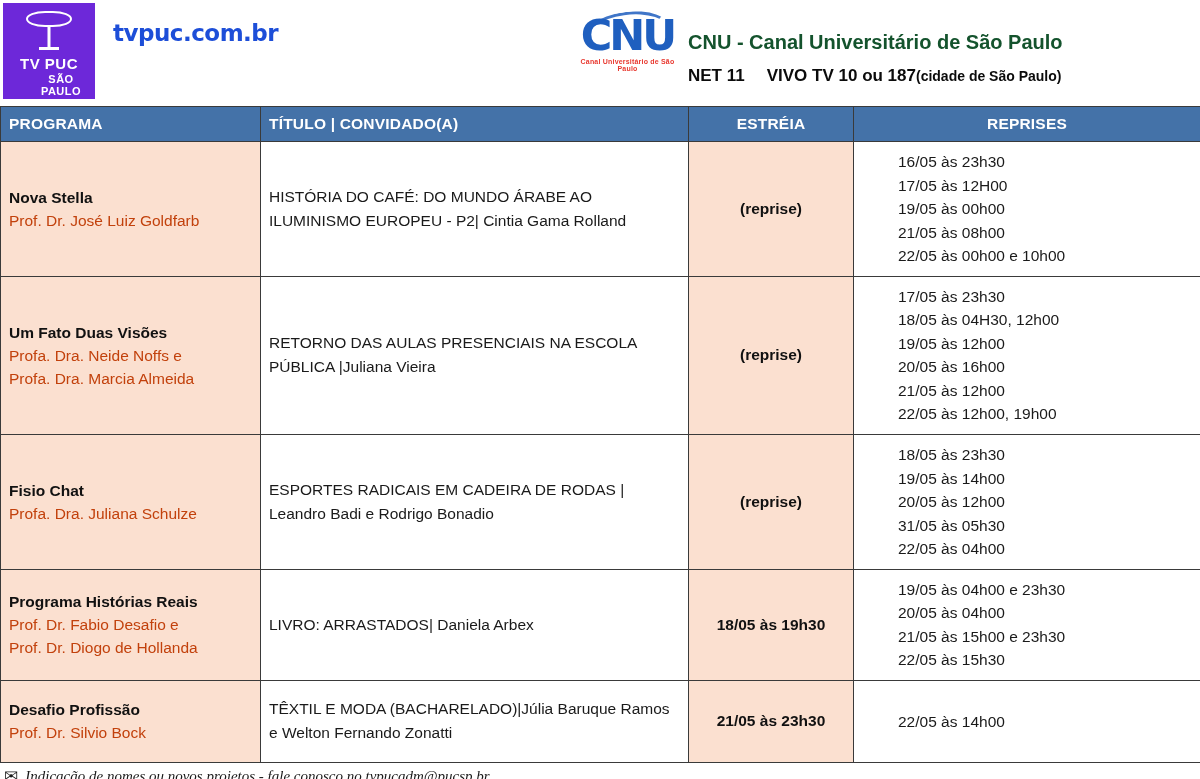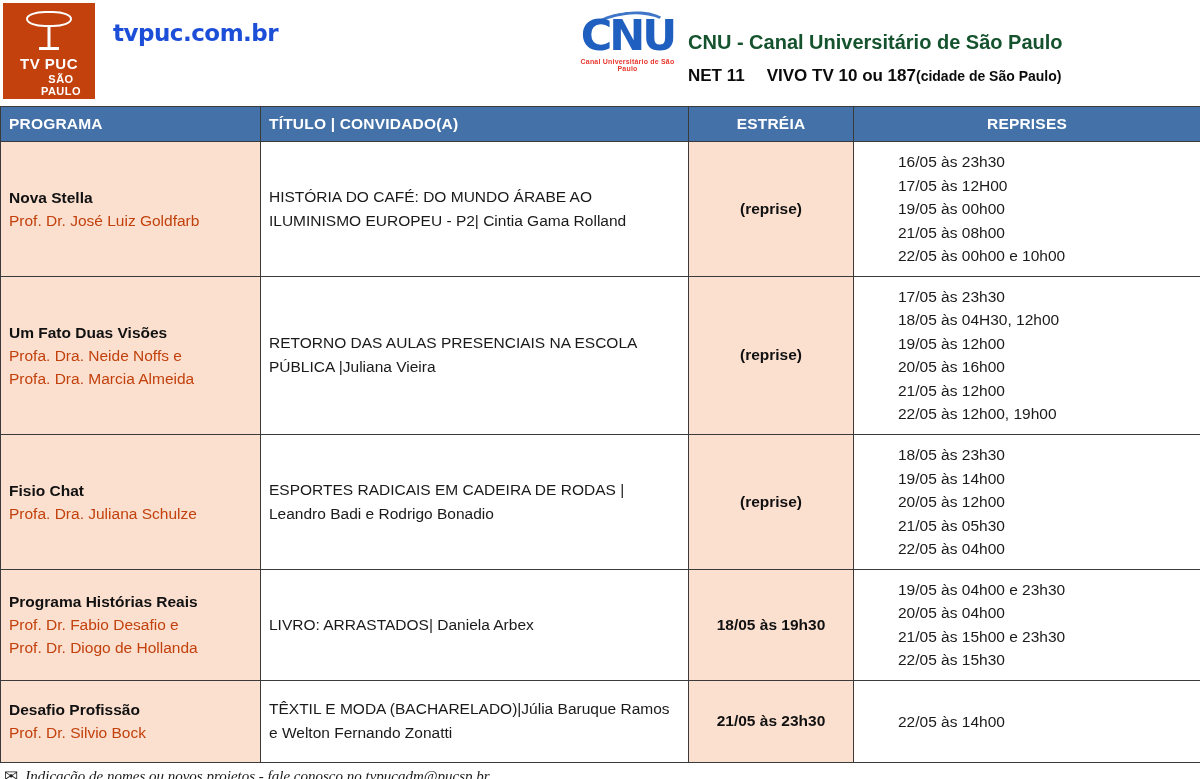--- a/index.html
+++ b/index.html
@@ -20,21 +20,21 @@
   .header {
     position: relative;
     height: 106px;
     display: flex;
     align-items: flex-start;
     border-bottom: 0;
   }
   .logo-tvpuc {
     width: 92px; height: 96px;
     margin: 3px 0 0 3px;
-    background: #c2410c;
+    background: #6d28d9;
     position: relative;
     flex: 0 0 auto;
   }
   .logo-tvpuc .lamp {
     position: absolute;
     left: 50%; top: 8px;
     transform: translateX(-50%);
     width: 46px; height: 16px;
     border: 2px solid #ffffff;
     border-radius: 50% / 60%;
@@ -291,21 +291,21 @@
           <td class="c-programa">
             <span class="pname">Fisio Chat</span>
             <span class="pperson">Profa. Dra. Juliana Schulze</span>
           </td>
           <td class="c-titulo">ESPORTES RADICAIS EM CADEIRA DE RODAS | Leandro Badi e Rodrigo Bonadio</td>
           <td class="c-estreia">(reprise)</td>
           <td class="c-reprises">
             <span class="rline">18/05 às 23h30</span>
             <span class="rline">19/05 às 14h00</span>
             <span class="rline">20/05 às 12h00</span>
-            <span class="rline">21/05 às 05h30</span>
+            <span class="rline">31/05 às 05h30</span>
             <span class="rline">22/05 às 04h00</span>
           </td>
         </tr>
         <tr style="height: 100px;">
           <td class="c-programa">
             <span class="pname">Programa Histórias Reais</span>
             <span class="pperson">Prof. Dr. Fabio Desafio e</span>
             <span class="pperson">Prof. Dr. Diogo de Hollanda</span>
           </td>
           <td class="c-titulo">LIVRO: ARRASTADOS| Daniela Arbex</td>

